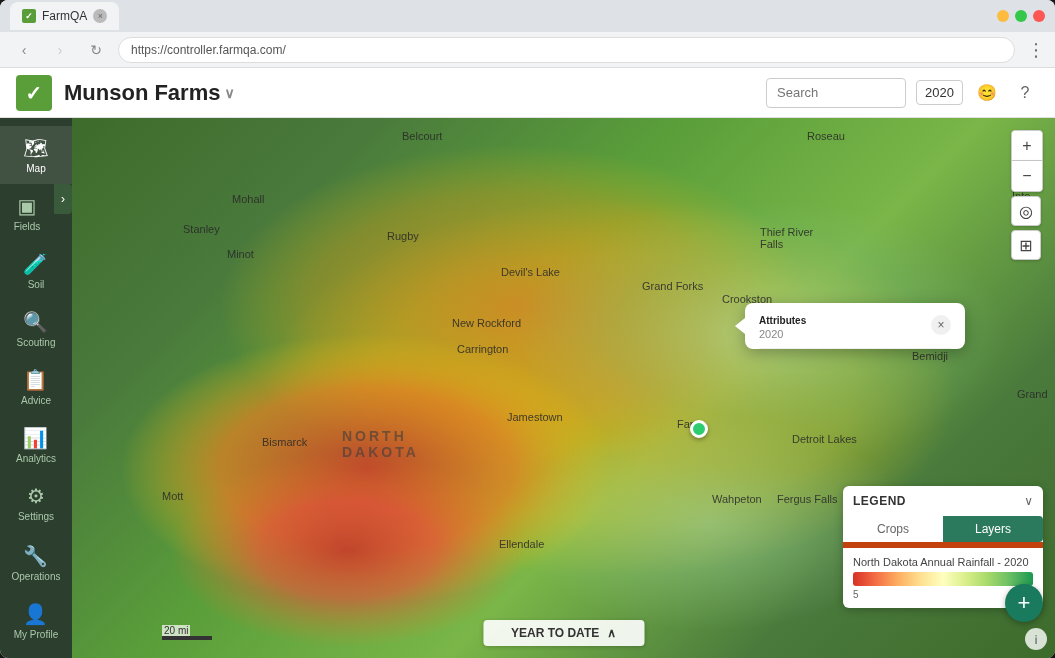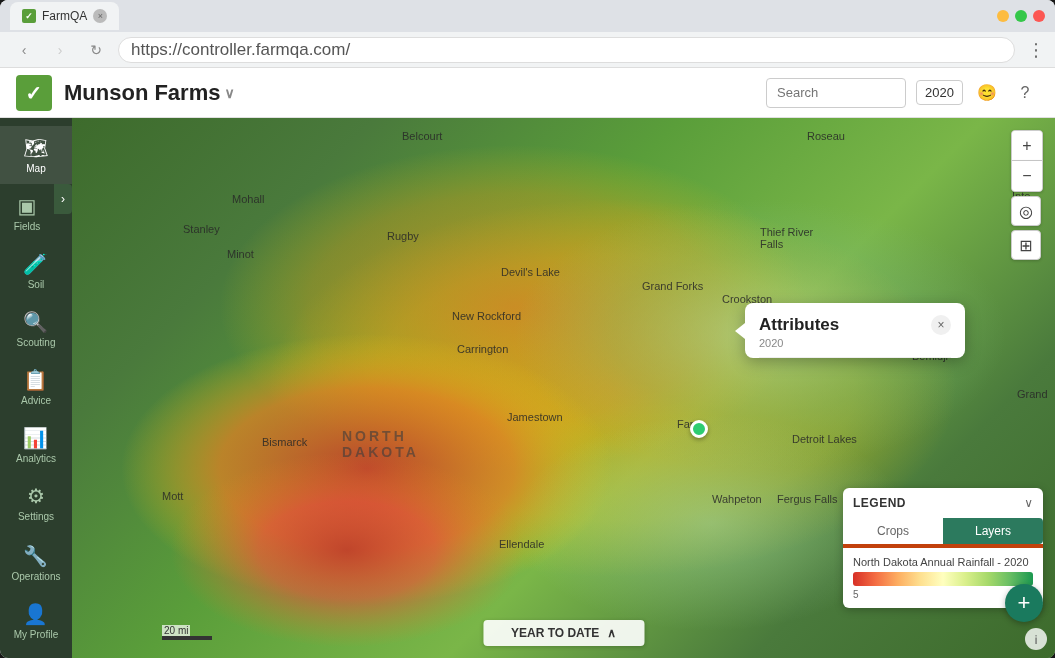--- a/index.html
+++ b/index.html
@@ -11,21 +11,21 @@
     .browser-tab { background: #f1f3f4; border-radius: 8px 8px 0 0; padding: 4px 12px; display: flex; align-items: center; gap: 6px; font-size: 12px; color: #333; height: 28px; }
     .tab-close { width: 14px; height: 14px; border-radius: 50%; background: #bbb; display: flex; align-items: center; justify-content: center; cursor: pointer; font-size: 9px; color: #666; }
     .win-controls { margin-left: auto; display: flex; gap: 6px; }
     .win-btn { width: 12px; height: 12px; border-radius: 50%; cursor: pointer; }
     .win-min { background: #fdbc40; }
     .win-max { background: #34c749; }
     .win-close { background: #fc5753; }
 
     .browser-toolbar { background: #f1f3f4; height: 36px; display: flex; align-items: center; padding: 0 10px; gap: 8px; border-bottom: 1px solid #ddd; }
     .nav-btn { width: 28px; height: 28px; border-radius: 50%; display: flex; align-items: center; justify-content: center; color: #888; font-size: 14px; cursor: pointer; }
-    .address-bar { flex: 1; background: white; border-radius: 16px; height: 26px; display: flex; align-items: center; padding: 0 12px; font-size: 17px; color: #555; border: 1px solid #ddd; }
+    .address-bar { flex: 1; background: white; border-radius: 16px; height: 26px; display: flex; align-items: center; padding: 0 12px; font-size: 12px; color: #555; border: 1px solid #ddd; }
     .menu-dots { color: #666; font-size: 18px; margin-left: 4px; cursor: pointer; }
 
     
     .app { display: flex; flex-direction: column; flex: 1; overflow: hidden; }
     .app-header { background: white; height: 50px; display: flex; align-items: center; padding: 0 16px; gap: 12px; border-bottom: 1px solid #e0e0e0; z-index: 10; }
     .logo-icon { width: 36px; height: 36px; background: #5a9e3a; border-radius: 4px; display: flex; align-items: center; justify-content: center; }
     .logo-check { color: white; font-size: 20px; font-weight: bold; }
     .farm-name { font-size: 22px; font-weight: bold; color: #222; display: flex; align-items: center; gap: 4px; }
     .farm-dropdown { font-size: 14px; color: #888; cursor: pointer; }
     .header-right { margin-left: auto; display: flex; align-items: center; gap: 10px; }
@@ -52,38 +52,38 @@
     
     .map-controls { position: absolute; top: 12px; right: 12px; display: flex; flex-direction: column; gap: 4px; z-index: 10; }
     .map-btn { width: 30px; height: 30px; background: white; border: 1px solid #ccc; border-radius: 4px; display: flex; align-items: center; justify-content: center; cursor: pointer; font-size: 16px; color: #444; box-shadow: 0 1px 3px rgba(0,0,0,0.2); }
     .map-btn-group { background: white; border: 1px solid #ccc; border-radius: 4px; overflow: hidden; box-shadow: 0 1px 3px rgba(0,0,0,0.2); }
     .map-btn-group .map-btn { border: none; border-radius: 0; border-bottom: 1px solid #ccc; }
     .map-btn-group .map-btn:last-child { border-bottom: none; }
 
     
     .attr-popup { position: absolute; top: 185px; right: 90px; background: white; border-radius: 8px; box-shadow: 0 4px 16px rgba(0,0,0,0.3); width: 220px; z-index: 20; }
     .attr-header { display: flex; justify-content: space-between; align-items: flex-start; padding: 12px 14px 8px; }
-    .attr-title { font-size: 17px; font-weight: bold; color: #222; }
+    .attr-title { font-size: 10px; font-weight: bold; color: #222; }
     .attr-year { font-size: 11px; color: #888; margin-top: 2px; }
     .attr-close { width: 20px; height: 20px; border-radius: 50%; background: #f0f0f0; display: flex; align-items: center; justify-content: center; cursor: pointer; font-size: 12px; color: #666; }
     .attr-divider { border: none; border-top: 1px solid #eee; margin: 0 14px; }
     .attr-table { padding: 8px 14px 12px; }
     .attr-row-header { display: flex; justify-content: space-between; margin-bottom: 6px; }
     .attr-col-label { font-size: 12px; color: #888; font-weight: 600; }
     .attr-row { display: flex; justify-content: space-between; }
     .attr-key { font-size: 13px; color: #333; }
     .attr-val { font-size: 13px; color: #333; }
     .attr-arrow { position: absolute; left: -10px; top: 50%; transform: translateY(-50%); width: 0; height: 0; border-top: 8px solid transparent; border-bottom: 8px solid transparent; border-right: 10px solid white; }
 
     
     .legend-panel { position: absolute; bottom: 50px; right: 12px; background: white; border-radius: 6px; width: 200px; box-shadow: 0 2px 8px rgba(0,0,0,0.25); z-index: 15; }
     .legend-header { display: flex; justify-content: space-between; align-items: center; padding: 8px 10px; }
     .legend-title { font-size: 12px; font-weight: bold; color: #333; letter-spacing: 0.5px; }
     .legend-expand { font-size: 12px; color: #666; cursor: pointer; }
-    .legend-tabs { display: flex; border-bottom: 4px solid #c2410c; }
+    .legend-tabs { display: flex; border-bottom: 6px solid #c2410c; }
     .legend-tab { flex: 1; text-align: center; padding: 6px; font-size: 12px; cursor: pointer; color: #666; }
     .legend-tab.active { background: #2c7a5e; color: white; border-radius: 0 4px 4px 0; }
     .legend-tab:first-child.active { border-radius: 4px 0 0 4px; }
     .legend-content { padding: 8px 10px; }
     .legend-label { font-size: 11px; color: #444; margin-bottom: 4px; }
     .legend-bar { height: 14px; border-radius: 3px; background: linear-gradient(to right, #d73027, #f46d43, #fdae61, #fee090, #ffffbf, #d9ef8b, #a6d96a, #66bd63, #1a9850); margin-bottom: 3px; }
     .legend-scale { display: flex; justify-content: space-between; font-size: 10px; color: #666; }
 
     
     .ytd-bar { position: absolute; bottom: 12px; left: 50%; transform: translateX(-50%); background: rgba(255,255,255,0.9); border-radius: 4px; padding: 6px 28px; display: flex; align-items: center; gap: 8px; font-size: 12px; font-weight: bold; color: #333; box-shadow: 0 1px 4px rgba(0,0,0,0.2); z-index: 15; cursor: pointer; }
@@ -253,21 +253,21 @@
           <span class="map-place" style="top:12px;left:330px;">Belcourt</span>
           <span class="map-place" style="top:12px;left:735px;">Roseau</span>
           <span class="map-place" style="top:75px;left:160px;">Mohall</span>
           <span class="map-place" style="top:105px;left:111px;">Stanley</span>
           <span class="map-place" style="top:130px;left:155px;">Minot</span>
           <span class="map-place" style="top:112px;left:315px;">Rugby</span>
           <span class="map-place" style="top:148px;left:429px;">Devil's Lake</span>
           <span class="map-place" style="top:162px;left:570px;">Grand Forks</span>
           <span class="map-place" style="top:175px;left:650px;">Crookston</span>
           <span class="map-place" style="top:108px;left:688px;">Thief River<br>Falls</span>
-          <span class="map-place" style="top:192px;left:380px;">New Rockford</span>
+          <span class="map-place" style="top:199px;left:380px;">New Rockford</span>
           <span class="map-place" style="top:225px;left:385px;">Carrington</span>
           <span class="map-place" style="top:293px;left:435px;">Jamestown</span>
           <span class="map-place" style="top:318px;left:190px;">Bismarck</span>
           <span class="map-place" style="top:300px;left:605px;">Fargo</span>
           <span class="map-place" style="top:315px;left:720px;">Detroit Lakes</span>
           <span class="map-place" style="top:200px;left:790px;">Bagley</span>
           <span class="map-place" style="top:232px;left:840px;">Bemidji</span>
           <span class="map-place" style="top:372px;left:90px;">Mott</span>
           <span class="map-place" style="top:375px;left:640px;">Wahpeton</span>
           <span class="map-place" style="top:375px;left:705px;">Fergus Falls</span>

